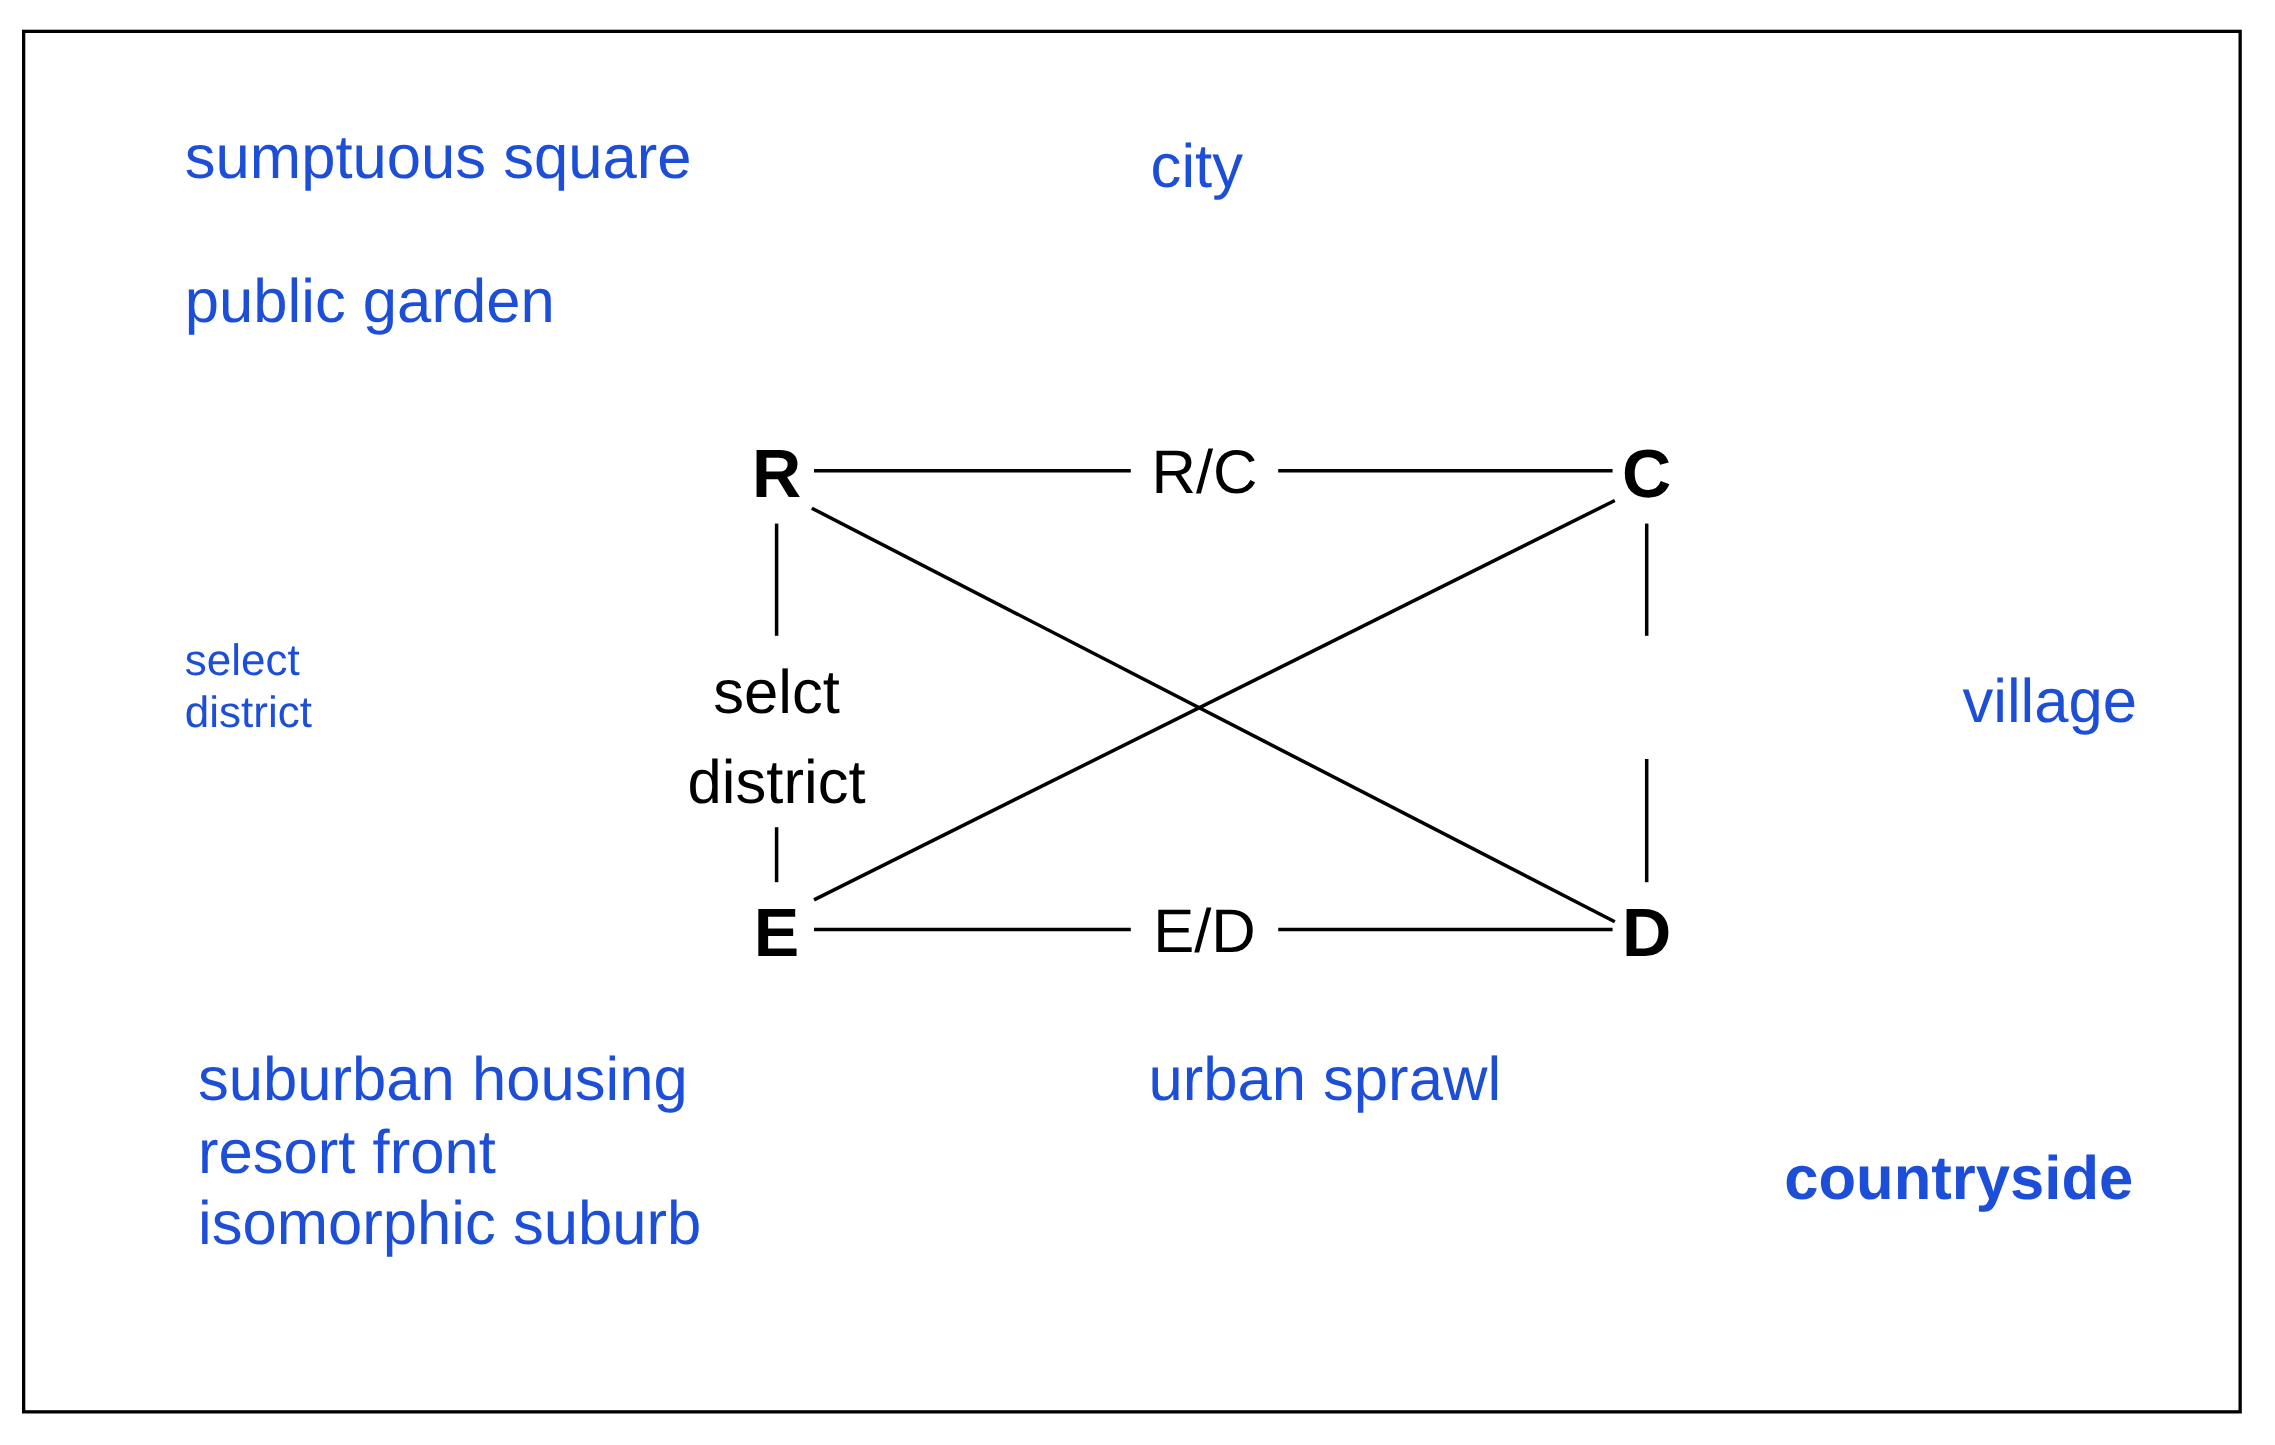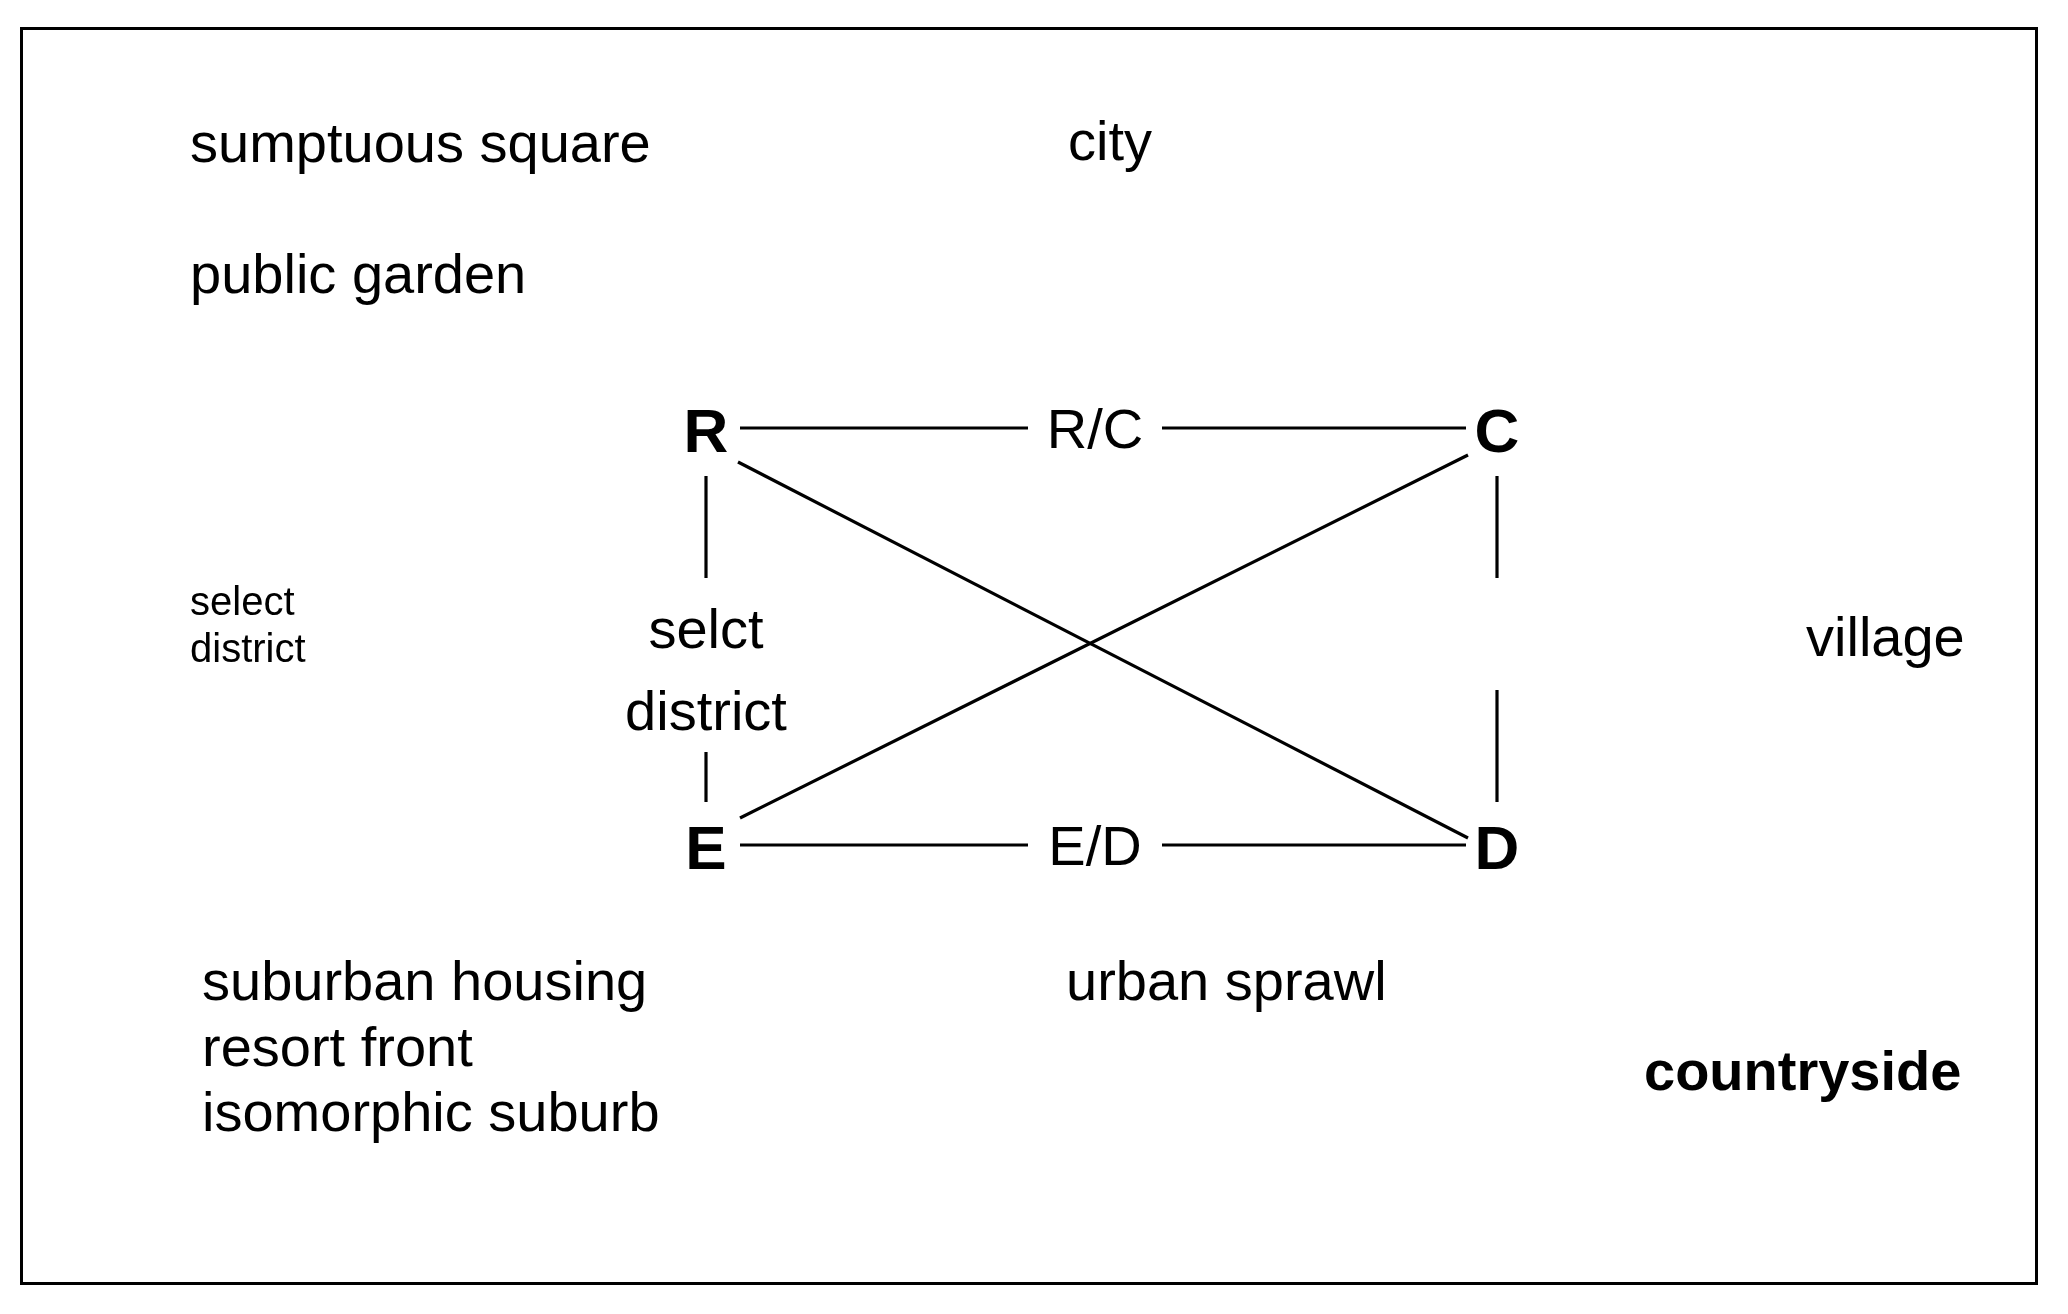--- a/index.html
+++ b/index.html
@@ -27,26 +27,25 @@
     height: 1258px;
     border: 3px solid #000000;
     box-sizing: border-box;
     background: #ffffff;
   }
   .txt {
     position: absolute;
     white-space: pre;
     line-height: 1.17;
     font-weight: 400;
-    color: #000000;
-    margin-left: 22px;
+    color: #1d4ed8;
   }
   
   #block-topleft   { left: 168px; top: 110px;  font-size: 56px; }
-  #label-city      { left: 1046px; top: 108px; font-size: 56px; }
+  #label-city      { left: 1046px; top: 118px; font-size: 56px; }
   #label-suburb    { left: 1762px; top: 110px; font-size: 56px; }
   #block-left-mid  { left: 168px; top: 578px;  font-size: 40px; }
   #label-village   { left: 1784px; top: 604px; font-size: 56px; }
   #block-botleft   { left: 180px; top: 948px;  font-size: 56px; }
   #label-sprawl    { left: 1044px; top: 948px; font-size: 56px; }
   #label-country   { left: 1622px; top: 1038px; font-size: 56px; font-weight: bold; }
 
   
   #diagram {
     position: absolute;

